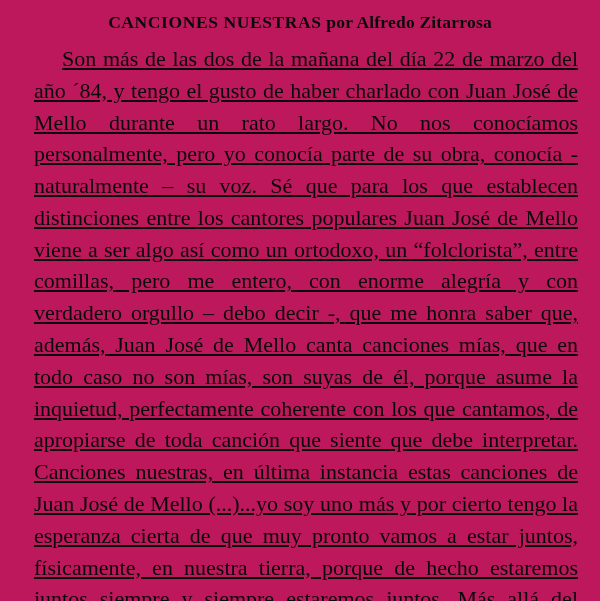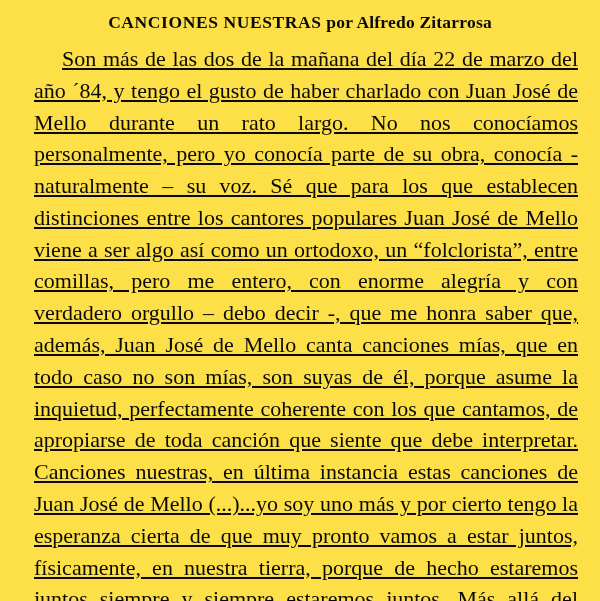--- a/index.html
+++ b/index.html
@@ -13,21 +13,21 @@
     font-family: "Liberation Serif", serif;
     color: #0a0a0a;
     overflow: hidden;
   }
   .page {
     position: relative;
     width: 600px;
     height: 601px;
     box-sizing: border-box;
     padding: 10px 22px 8px 22px;
-    background: #fde047;
+    background: #be185d;
   }
   .title {
     text-align: center;
     font-size: 17.5px;
     font-weight: bold;
     line-height: 1.2;
     margin: 2px 0 10px 0;
     letter-spacing: 0.2px;
   }
   .title .t-main {

